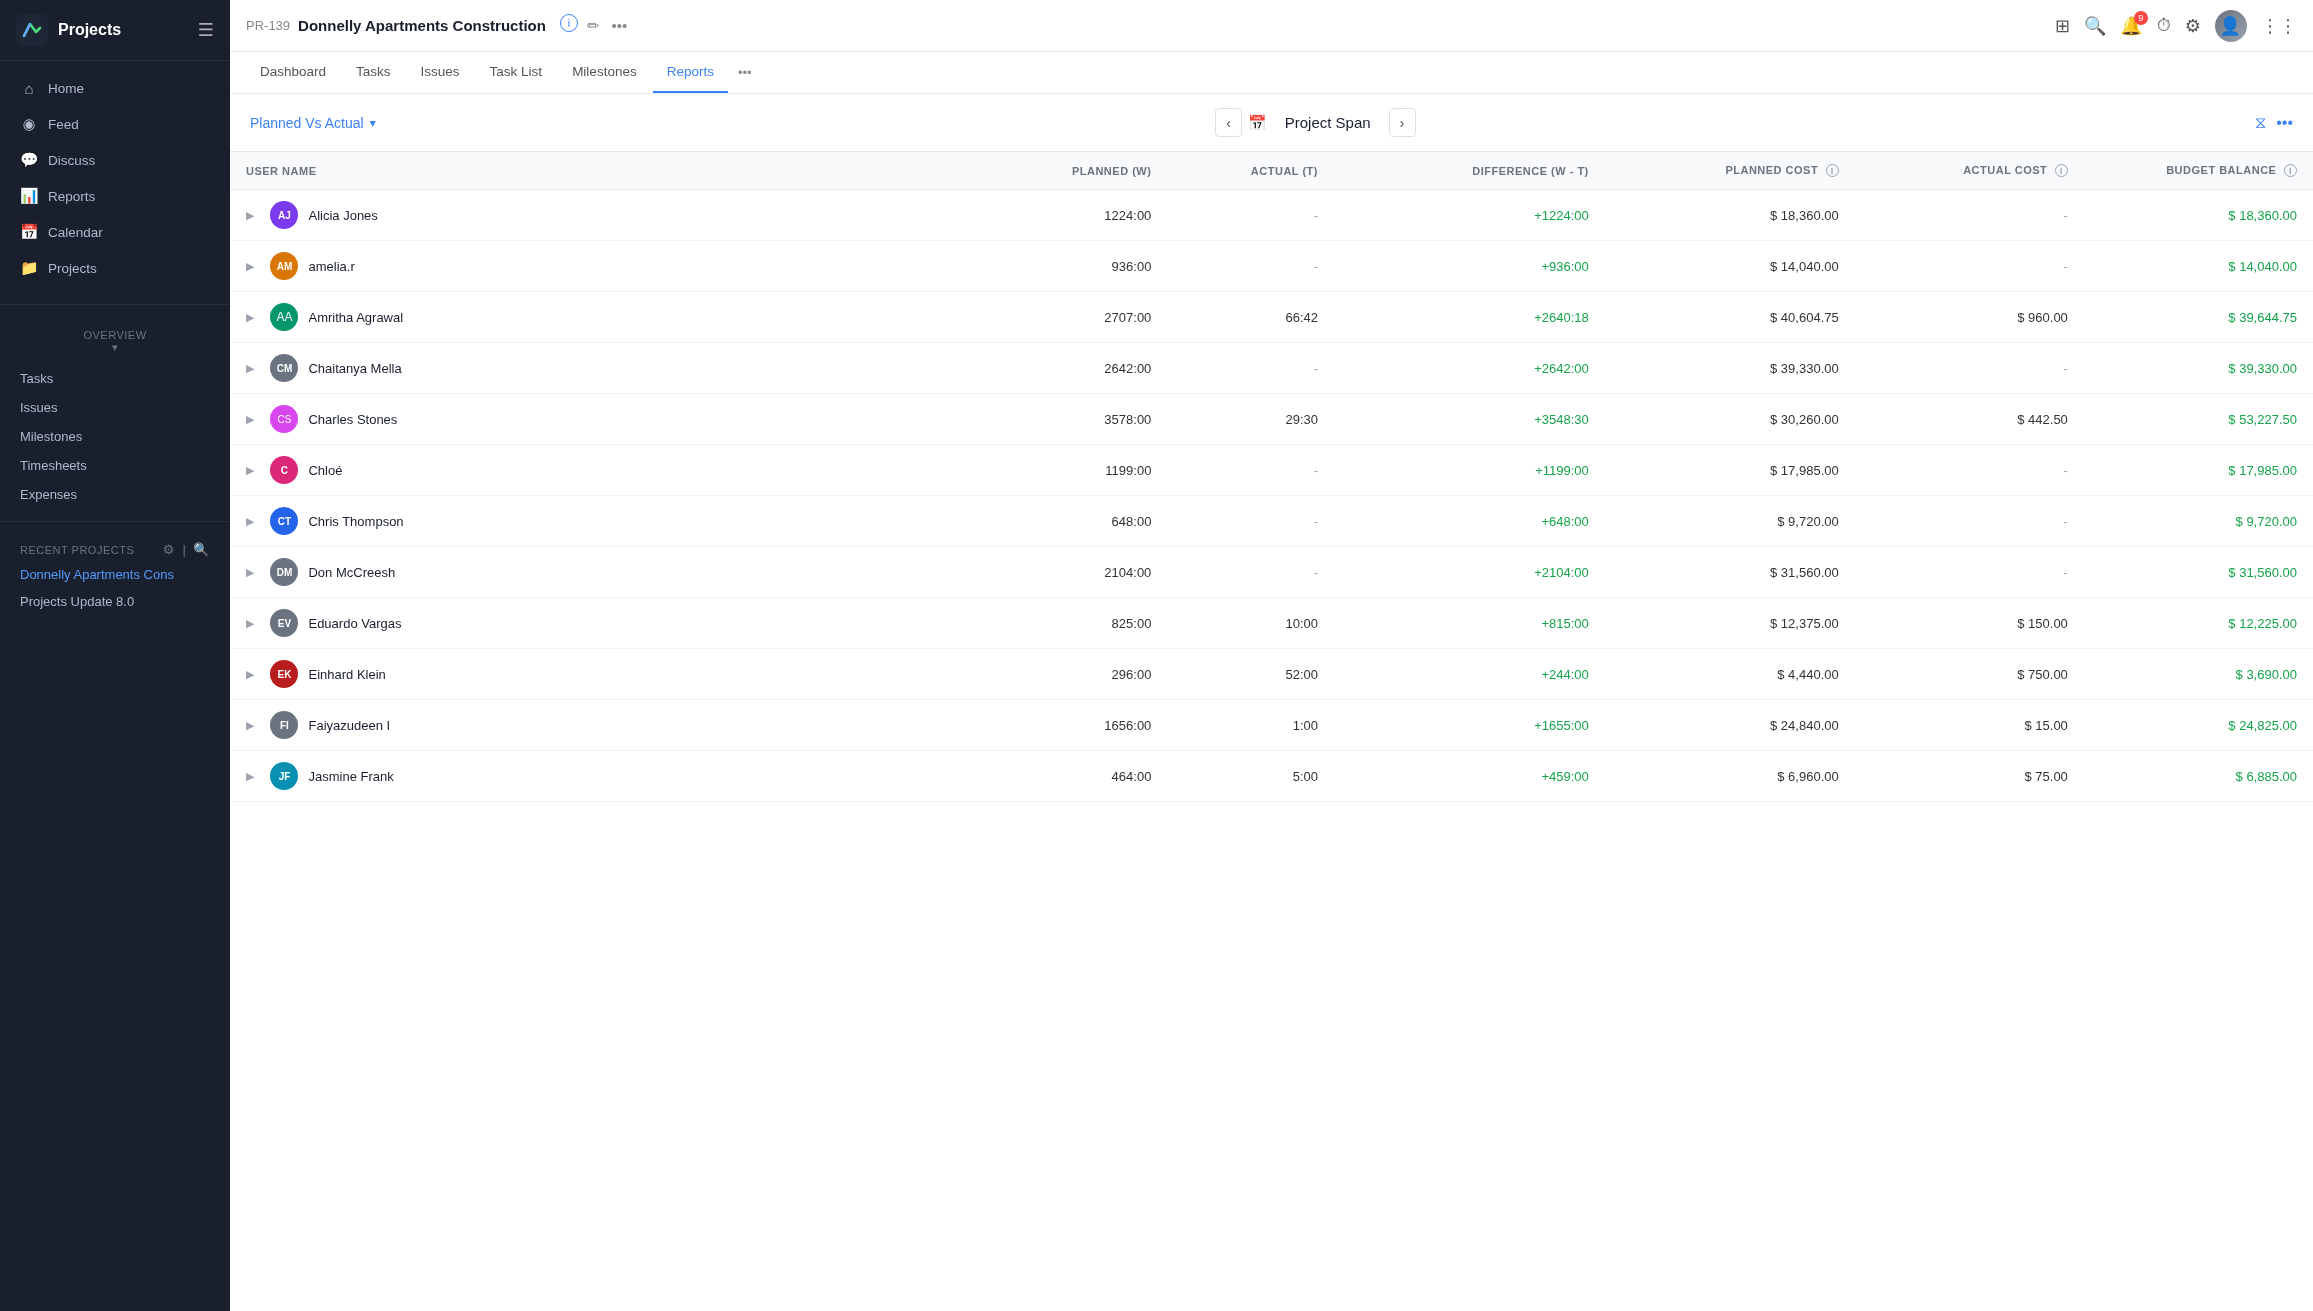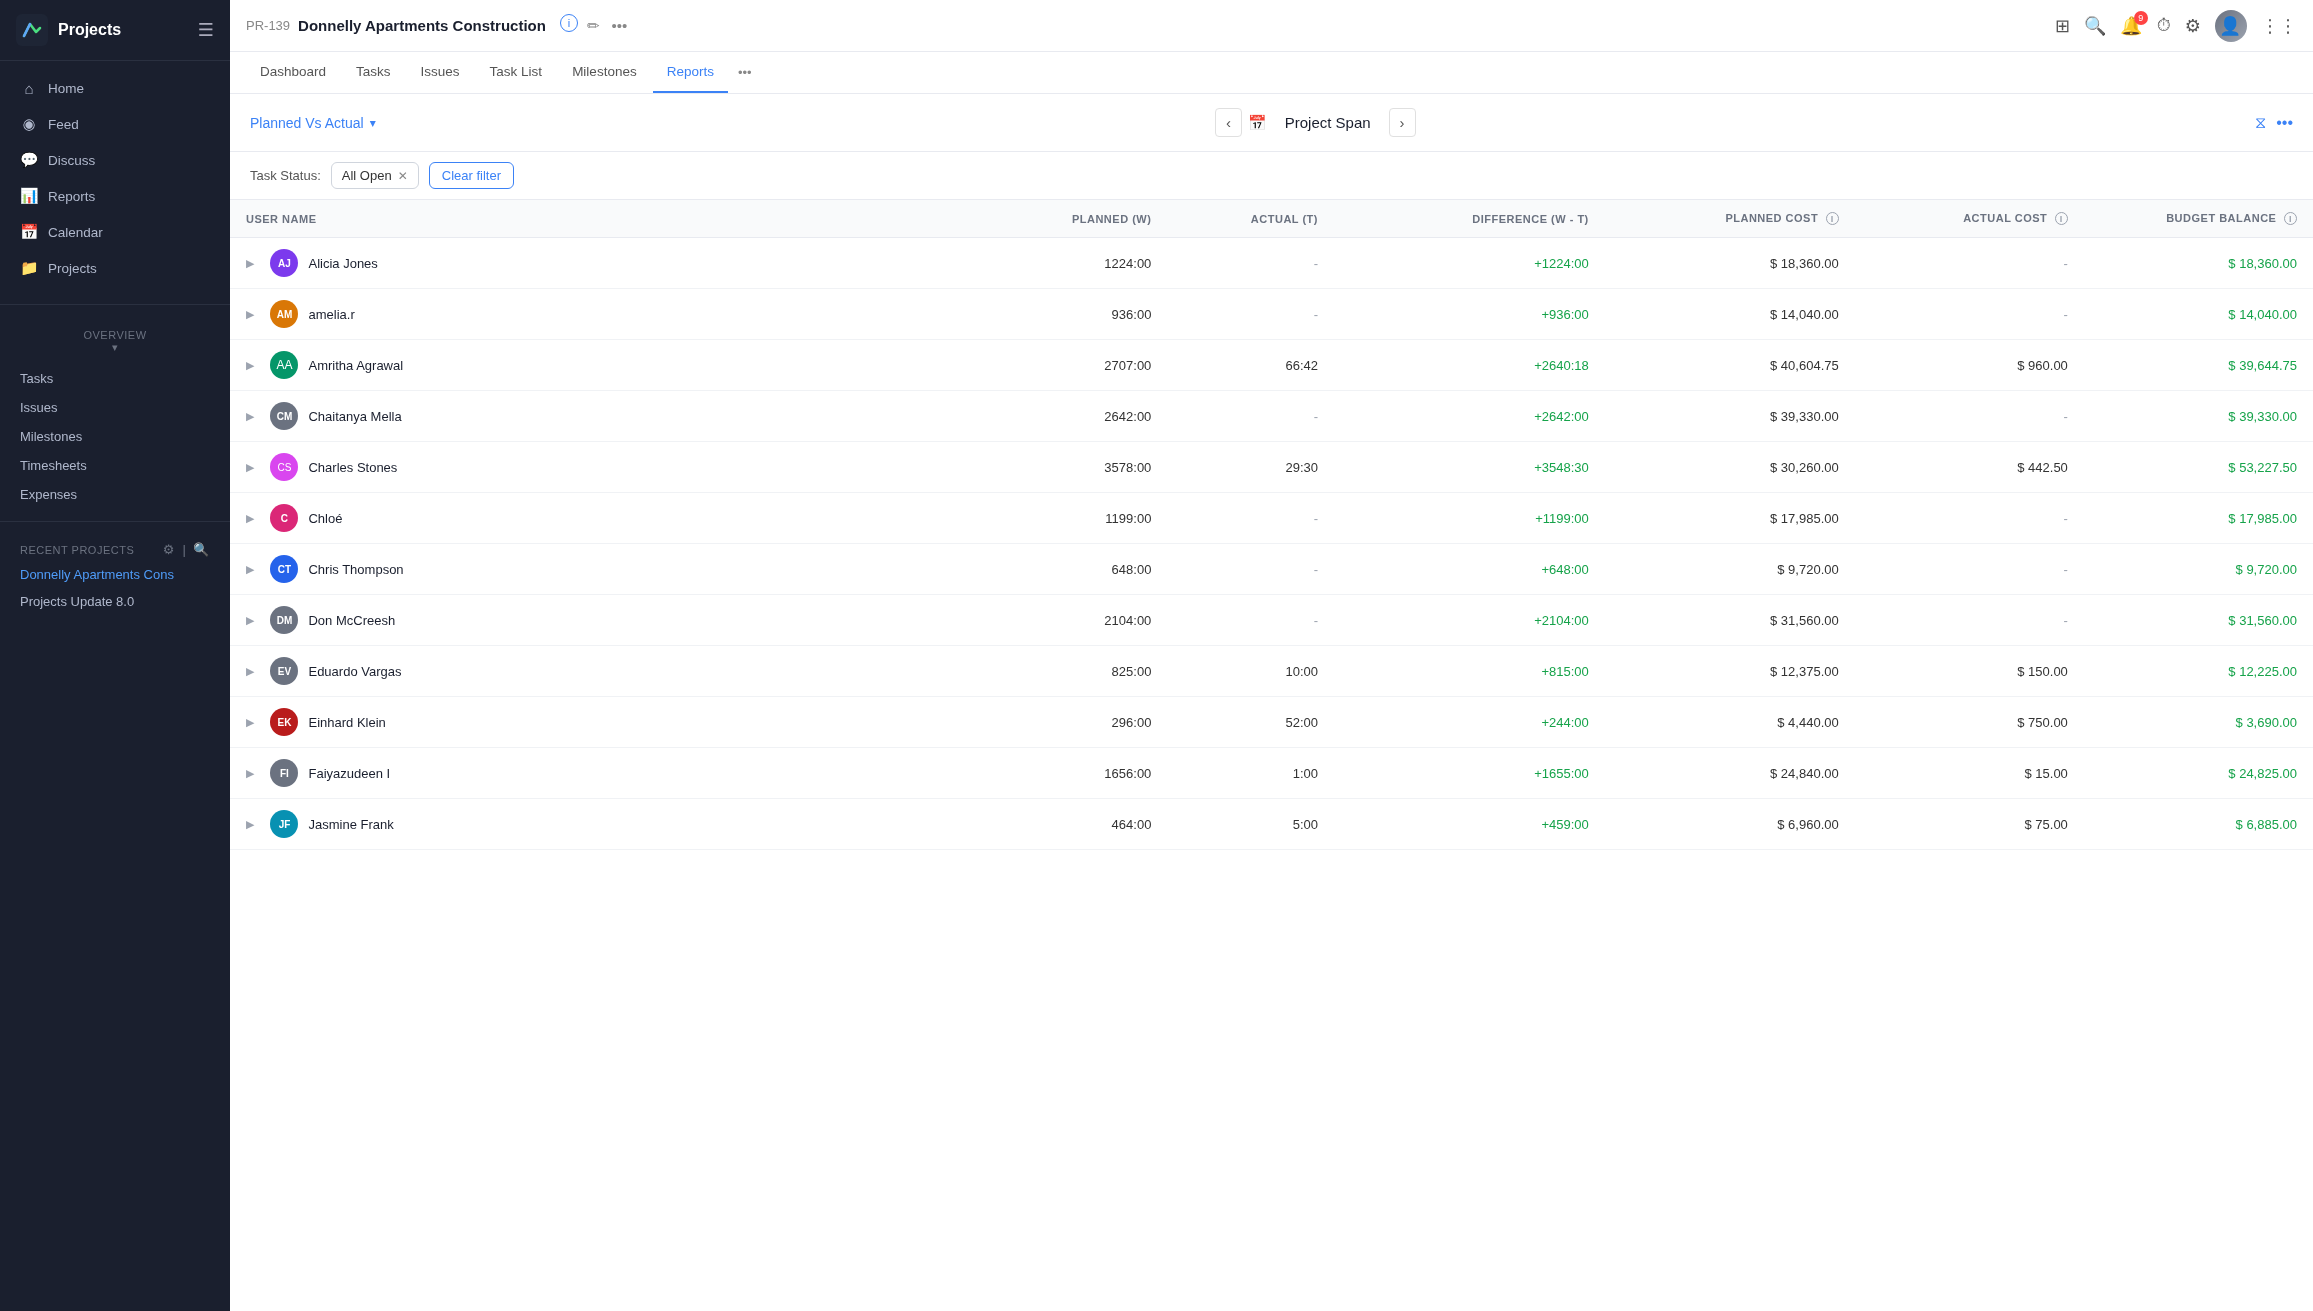--- a/index.html
+++ b/index.html
@@ -207,28 +207,20 @@
       <span class="report-span-label">Project Span</span>
       <button class="report-nav-btn">›</button>
     </div>
     <div class="report-header-spacer"></div>
     <div class="report-actions">
       <span class="report-action-icon">⧖</span>
       <span class="report-action-icon">•••</span>
     </div>
   </div>
 
-  <div class="filter-bar">
-    <span class="filter-label">Task Status:</span>
-    <div class="filter-chip">
-      <span>All Open</span>
-      <span class="filter-chip-x">✕</span>
-    </div>
-    <button class="clear-filter-btn">Clear filter</button>
-  </div>
 
   <div class="table-wrapper">
     <table>
       <thead>
         <tr>
           <th class="col-username">
             <span>USER NAME</span>
           </th>
           <th class="col-planned">
             <span>PLANNED (W)</span>

